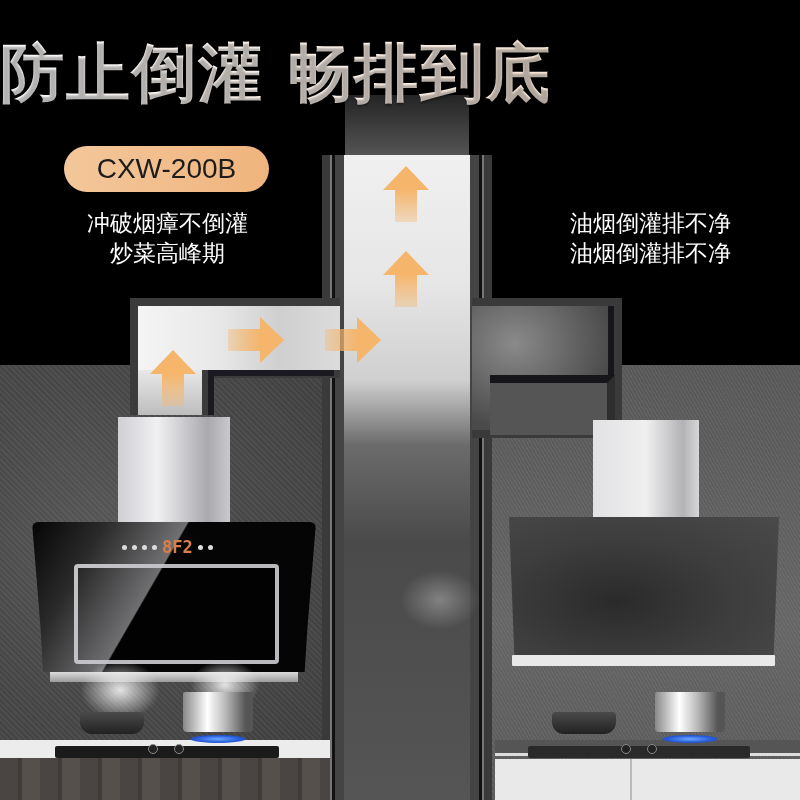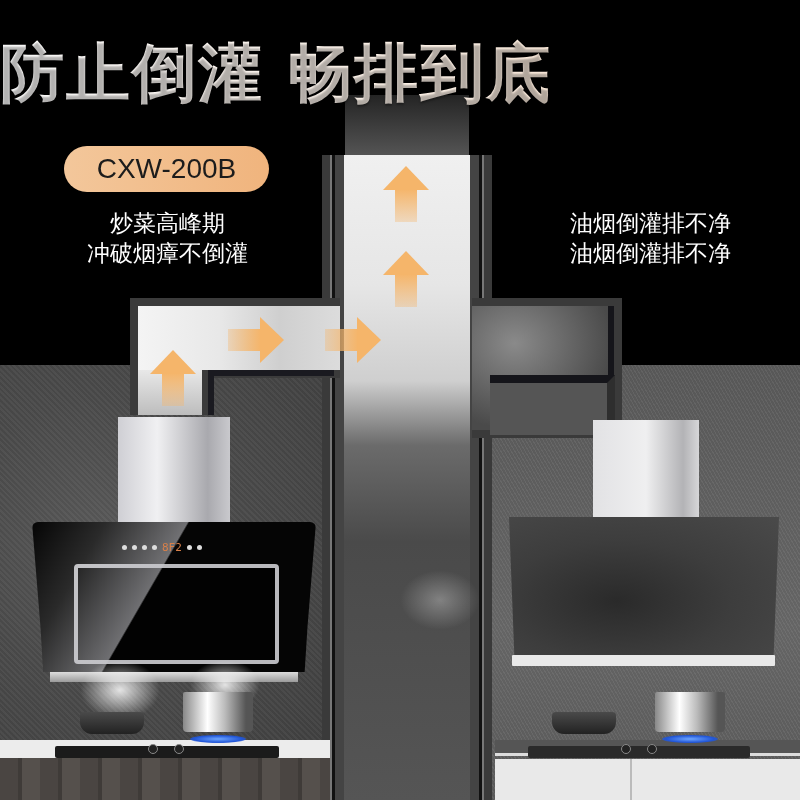--- a/index.html
+++ b/index.html
@@ -84,21 +84,21 @@
   
   .hood-left { position:absolute; left:32px; top:522px; width:284px; height:150px;
     background:#050505; border-radius:6px 6px 0 0;
     clip-path: polygon(0 0,100% 0,97% 70%,96% 100%,4% 100%,3% 70%); }
   .hood-left .shine { position:absolute; left:0; top:0; width:100%; height:100%;
     background: linear-gradient(120deg, rgba(255,255,255,0.0) 0%, rgba(255,255,255,0.15) 20%, rgba(200,200,205,0.55) 42%, rgba(0,0,0,0) 42.5%); }
   .hood-left .window { position:absolute; left:42px; top:42px; width:205px; height:100px;
     border:4px solid #b9b9bd; border-radius:4px; background:#020202; }
   .hood-left .panel { position:absolute; left:90px; top:18px; width:140px; height:14px;
     display:flex; align-items:center; gap:5px; font-size:9px; color:#ccc; }
-  .hood-left .display { color:#d9804a; font-size:11px; font-weight:normal; font-family:"DejaVu Sans Mono", monospace; }
+  .hood-left .display { color:#d9804a; font-size:17px; font-weight:bold; font-family:"DejaVu Sans Mono", monospace; }
   .hood-left .dot { width:5px; height:5px; border-radius:50%; background:#ddd; display:inline-block; }
   .hood-left-bar { position:absolute; left:50px; top:672px; width:248px; height:10px;
     background: linear-gradient(180deg,#ddd,#9a9a9a); }
 
   
   .hood-right { position:absolute; left:509px; top:517px; width:270px; height:140px;
     background: radial-gradient(ellipse at 40% 60%, #2a2a2a 0%, #3d3d3d 50%, #4a4a4a 100%);
     clip-path: polygon(0 0,100% 0,98% 100%,2% 100%); }
   .hood-right-bar { position:absolute; left:512px; top:655px; width:263px; height:11px;
     background:#e9e9e9; border-radius:1px; }
@@ -169,22 +169,22 @@
     <div class="head"></div>
       <div class="shaft"></div>
   </div>
 
   <div class="headline">
     <span>防止倒灌</span><span class="gap"></span><span>畅排到底</span>
   </div>
 
   <div class="badge badge-left">CXW-200B</div>
   <div class="caption caption-left">
+    <div>冲破烟瘴不倒灌</div>
     <div>炒菜高峰期</div>
-    <div>冲破烟瘴不倒灌</div>
   </div>
 
   <div class="caption caption-right">
     <div>油烟倒灌排不净</div>
     <div>油烟倒灌排不净</div>
   </div>
 
   <div class="chimney chimney-left"></div>
   <div class="chimney chimney-right"></div>
 

